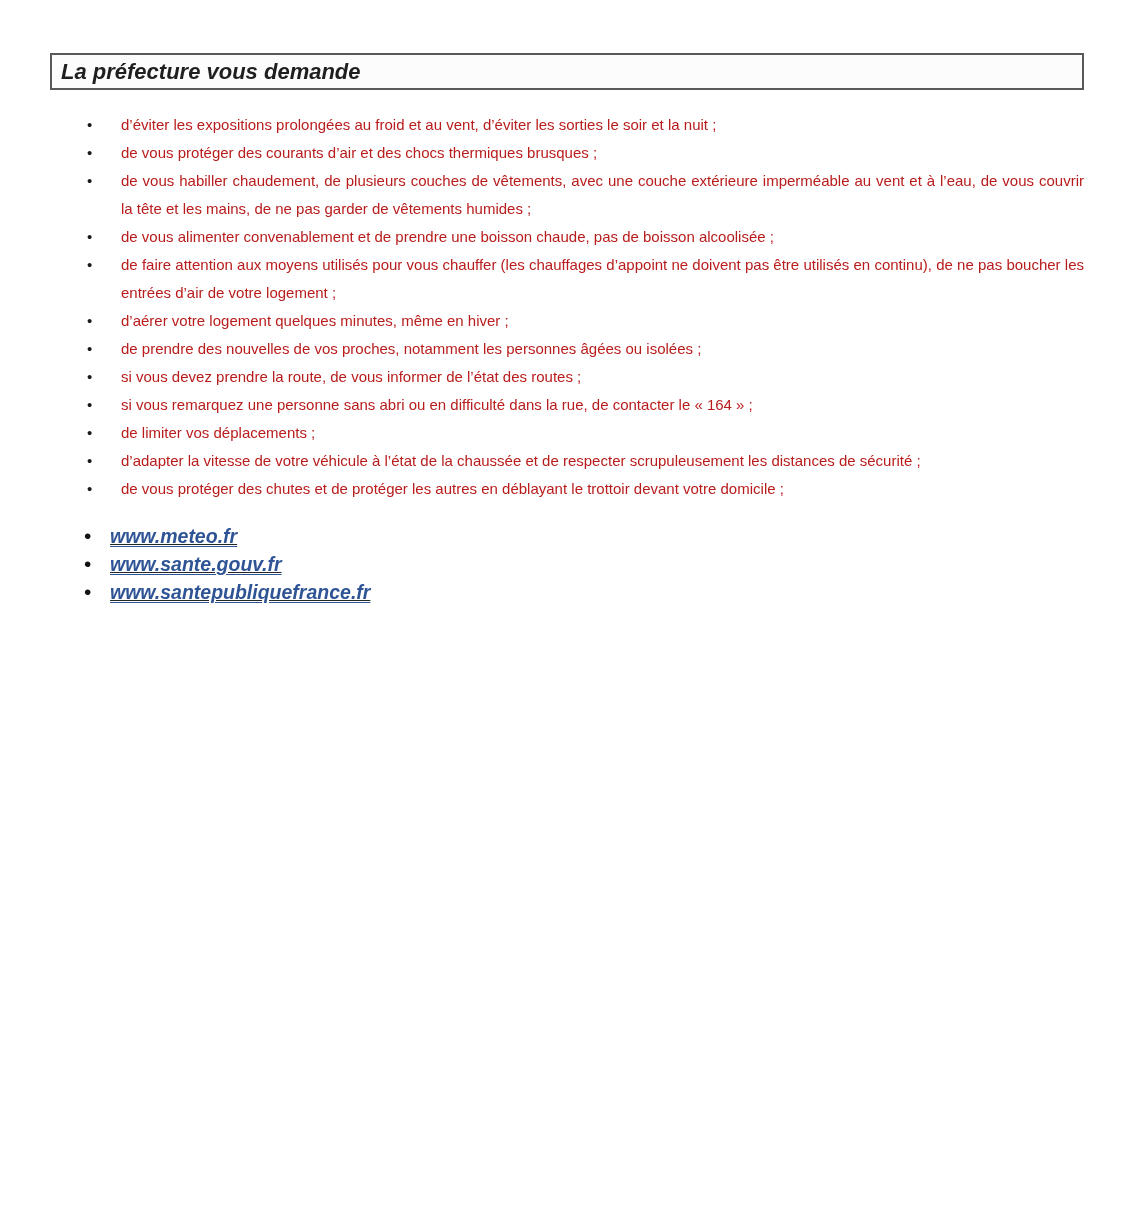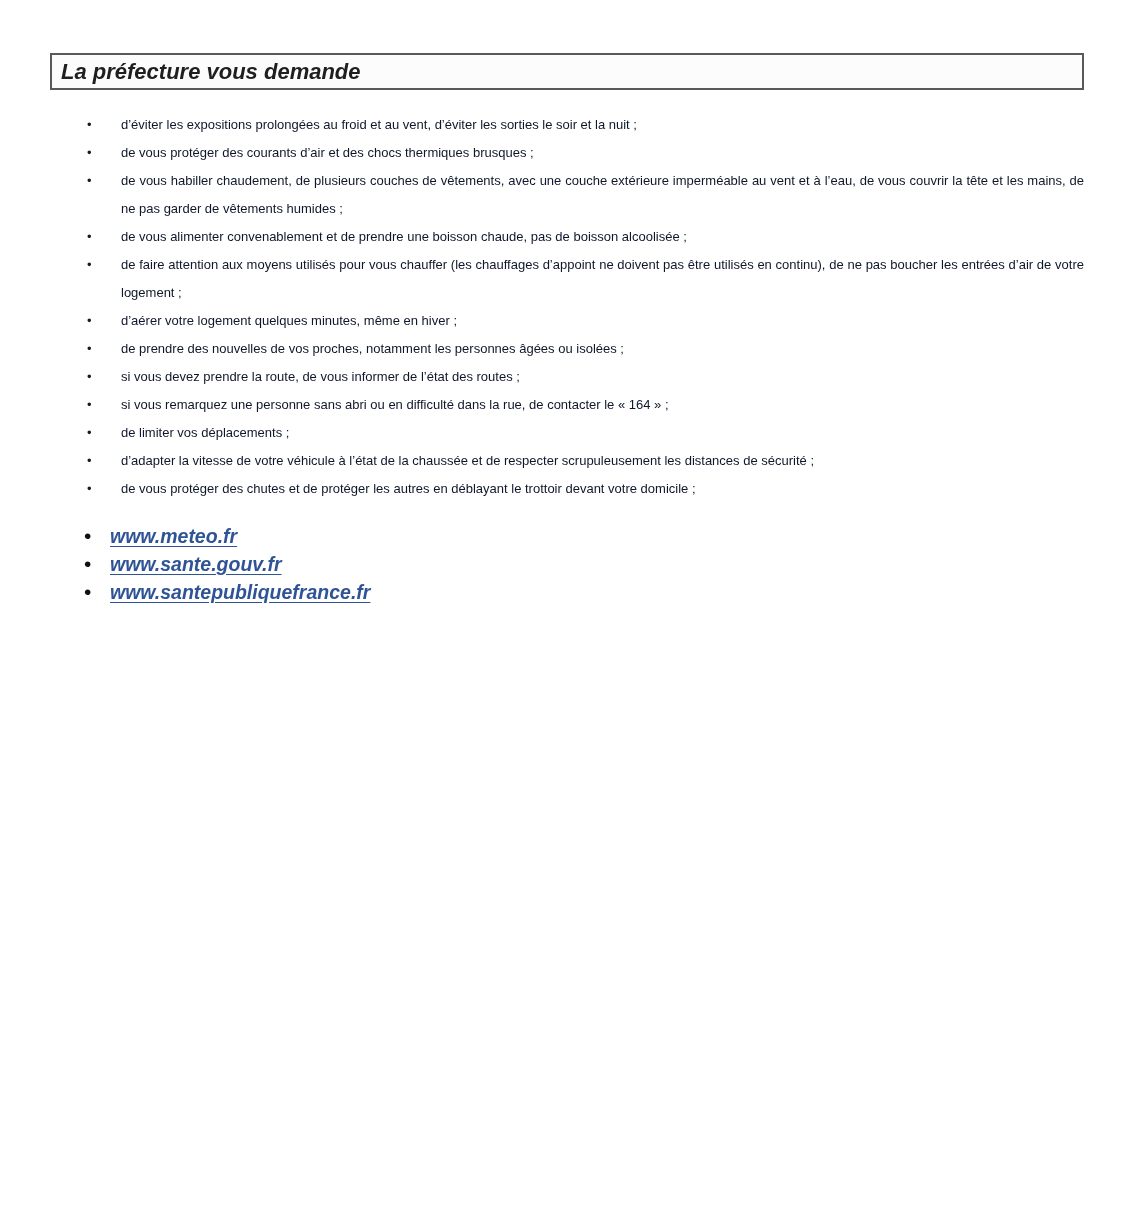--- a/index.html
+++ b/index.html
@@ -33,35 +33,36 @@
     font-style: italic;
     color: #1f1f1f;
   }
   ul.advice {
     list-style: none;
     margin: 21px 0 10px 0;
   }
   ul.advice li {
     position: relative;
     padding-left: 71px;
-    font-size: 13px;
+    font-size: 15px;
     line-height: 28px;
     text-align: justify;
-    color: #0f172a;
+    color: #b91c1c;
   }
   ul.advice li::before {
     content: "\2022";
     position: absolute;
     left: 37px;
     top: 0;
     color: #1a1a1a;
   }
   ul.links {
     list-style: none;
     margin: 19px 0 0 0;
+    text-decoration: underline;
   }
   ul.links li {
     position: relative;
     padding-left: 60px;
     font-size: 19.5px;
     line-height: 28px;
   }
   ul.links li::before {
     content: "\2022";
     position: absolute;

